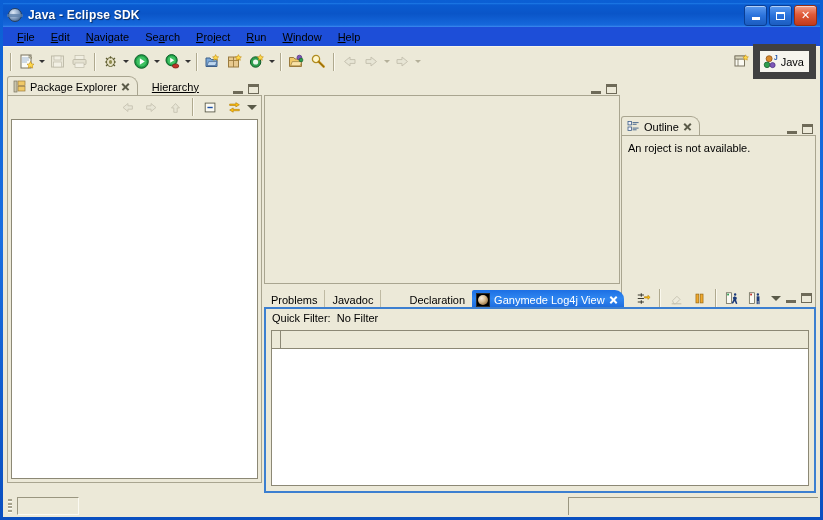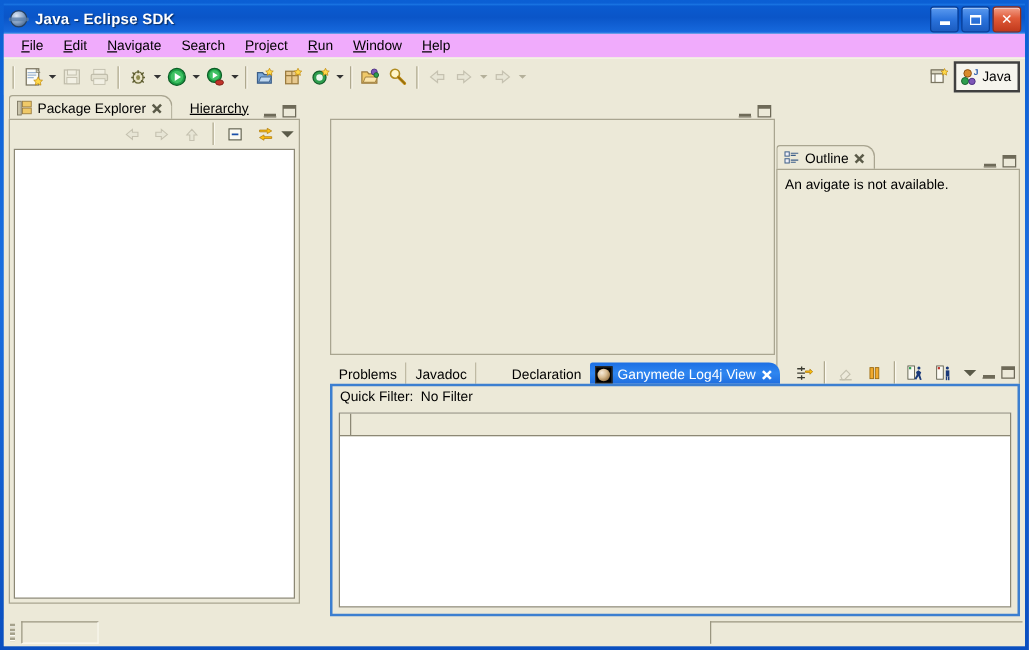--- a/index.html
+++ b/index.html
@@ -48,40 +48,40 @@
   .wb .mx{width:9px;height:8px;border:1px solid #fff;border-top-width:2px;box-sizing:border-box;}
   .wb .cl{color:#fff;font-size:11px;font-weight:bold;line-height:1;font-family:"DejaVu Sans",sans-serif;}
 
   
   .client{
     position:absolute;left:3px;right:3px;top:27px;bottom:3px;
     background:#ECE9D8;overflow:hidden;
   }
 
   
-  .menubar{height:19px;display:flex;align-items:center;padding-left:6px;background:#f0abfc;}
+  .menubar{height:19px;display:flex;align-items:center;padding-left:6px;background:#1d4ed8;}
   .menu{padding:2px 8px;color:#000;font-size:11px;white-space:nowrap;}
   .menu u{text-decoration:underline;}
 
   
   .toolbar{
     height:29px;display:flex;align-items:center;background:#ECE9D8;
     border-top:1px solid #F6F4E8;position:relative;padding-left:3px;
   }
   .tsep{width:1px;height:18px;background:#AFA98E;margin:0 4px;box-shadow:1px 0 0 #FAF8EE;}
   .tb{width:22px;height:22px;position:relative;display:flex;align-items:center;justify-content:center;}
   .caret{width:9px;height:22px;display:flex;align-items:center;justify-content:center;}
   .caret:after{content:"";border-left:3px solid transparent;border-right:3px solid transparent;border-top:3px solid #333;}
   .caret.dis:after{border-top-color:#B4B09A;}
   .persp{
     position:absolute;right:4px;top:3px;display:flex;align-items:center;height:23px;
   }
   .persp-btn{
     display:flex;align-items:center;gap:2px;height:21px;padding:0 5px 0 3px;
-    border:2px solid #404040;background:#F6F5EE;
+    border:7px solid #404040;background:#F6F5EE;
   }
   .persp-btn span.lbl{font-size:11px;}
 
   
   .main{position:absolute;left:0;right:0;top:48px;bottom:22px;}
 
   
   .viewtabs{height:21px;display:flex;align-items:flex-end;position:relative;}
   .vtab{
     height:19px;display:flex;align-items:center;gap:4px;padding:0 7px 0 5px;
@@ -314,21 +314,21 @@
               <circle cx="10.2" cy="11.8" r="2.7" fill="#7E57B8" stroke="#4B2F80" stroke-width=".8"></circle>
               <text x="11.6" y="6.4" font-size="7" font-family="Liberation Sans" fill="#1B4FA8" font-weight="bold">J</text>
             </svg>
             <span class="lbl">Java</span>
           </div>
         </div>
       </div>
 
       <div class="main">
 
-        <div style="position:absolute;left:4px;top:0;width:233px;bottom:12px;">
+        <div style="position:absolute;left:4px;top:0;width:255px;bottom:12px;">
           <div class="viewtabs">
             <div class="vtab active">
               <svg width="13" height="13" viewBox="0 0 13 13">
                 <rect x="1" y="1" width="3" height="11" fill="#C9C4AC" stroke="#7A7560" stroke-width=".7"></rect>
                 <rect x="5" y="1" width="7" height="4.5" fill="#F0C968" stroke="#9A7B3E" stroke-width=".7"></rect>
                 <rect x="5" y="6.5" width="7" height="4.5" fill="#F0C968" stroke="#9A7B3E" stroke-width=".7"></rect>
               </svg>
               <span>Package Explorer</span>
               <span class="tabx"></span>
             </div>
@@ -397,21 +397,21 @@
               </svg>
               <span>Outline</span>
               <span class="tabx"></span>
             </div>
             <div class="vctl">
               <div class="btn-min"></div>
               <div class="btn-max"></div>
             </div>
           </div>
           <div class="viewbody" style="position:absolute;left:0;right:0;top:20px;bottom:0;">
-            <div class="outline-text">An avigate is not available.</div>
+            <div class="outline-text">An roject is not available.</div>
           </div>
         </div>
 
         <div style="position:absolute;left:261px;right:4px;top:213px;bottom:0;">
           <div class="logtabs">
             <div class="ltab">
               <span>Problems</span>
             </div>
             <div class="ltab">
               <span>Javadoc</span>

